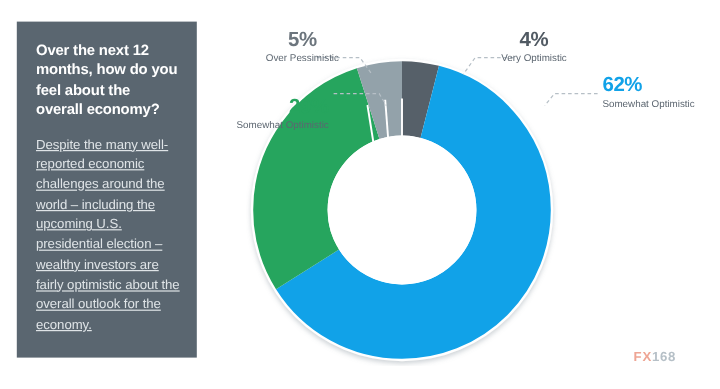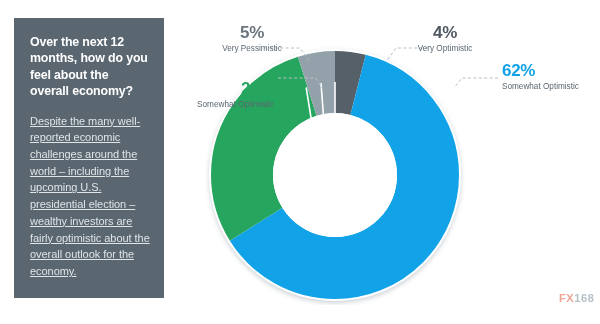--- a/index.html
+++ b/index.html
@@ -121,21 +121,21 @@
   
   #logo {
     position: absolute;
     left: 528px;
     top: 292px;
     font-size: 11px;
     font-weight: bold;
     letter-spacing: 0.6px;
     opacity: 0.72;
   }
-  #logo .logo-fx { color: #e8836b; margin-left: 31px; }
+  #logo .logo-fx { color: #e8836b; }
   #logo .logo-num { color: #9aa8b2; }
 </style>
 </head>
 <body>
 
 <div id="infographic">
 
   <div id="text-panel">
     <div id="panel-heading">Over the next 12 months, how do you feel about the overall economy?</div>
     <div id="panel-body">Despite the many well-reported economic challenges around the world – including the upcoming U.S. presidential election – wealthy investors are fairly optimistic about the overall outlook for the economy.</div>
@@ -180,21 +180,21 @@
         <path d="M 258 48 L 226 48 L 216 62"></path>
 
         <path d="M 108 78 L 146 78 L 152 88"></path>
 
         <path d="M 328 78 L 292 78 L 284 88"></path>
       </g>
     </svg>
 
     <div class="callout" id="callout-very-pessimistic">
       <div class="pct">5%</div>
-      <div class="lbl">Very Pessimistic</div>
+      <div class="lbl">Over Pessimistic</div>
     </div>
 
     <div class="callout" id="callout-very-optimistic">
       <div class="pct">4%</div>
       <div class="lbl">Very Optimistic</div>
     </div>
 
     <div class="callout" id="callout-somewhat-pessimistic">
       <div class="pct">29%</div>
       <div class="lbl">Somewhat Optimistic</div>

